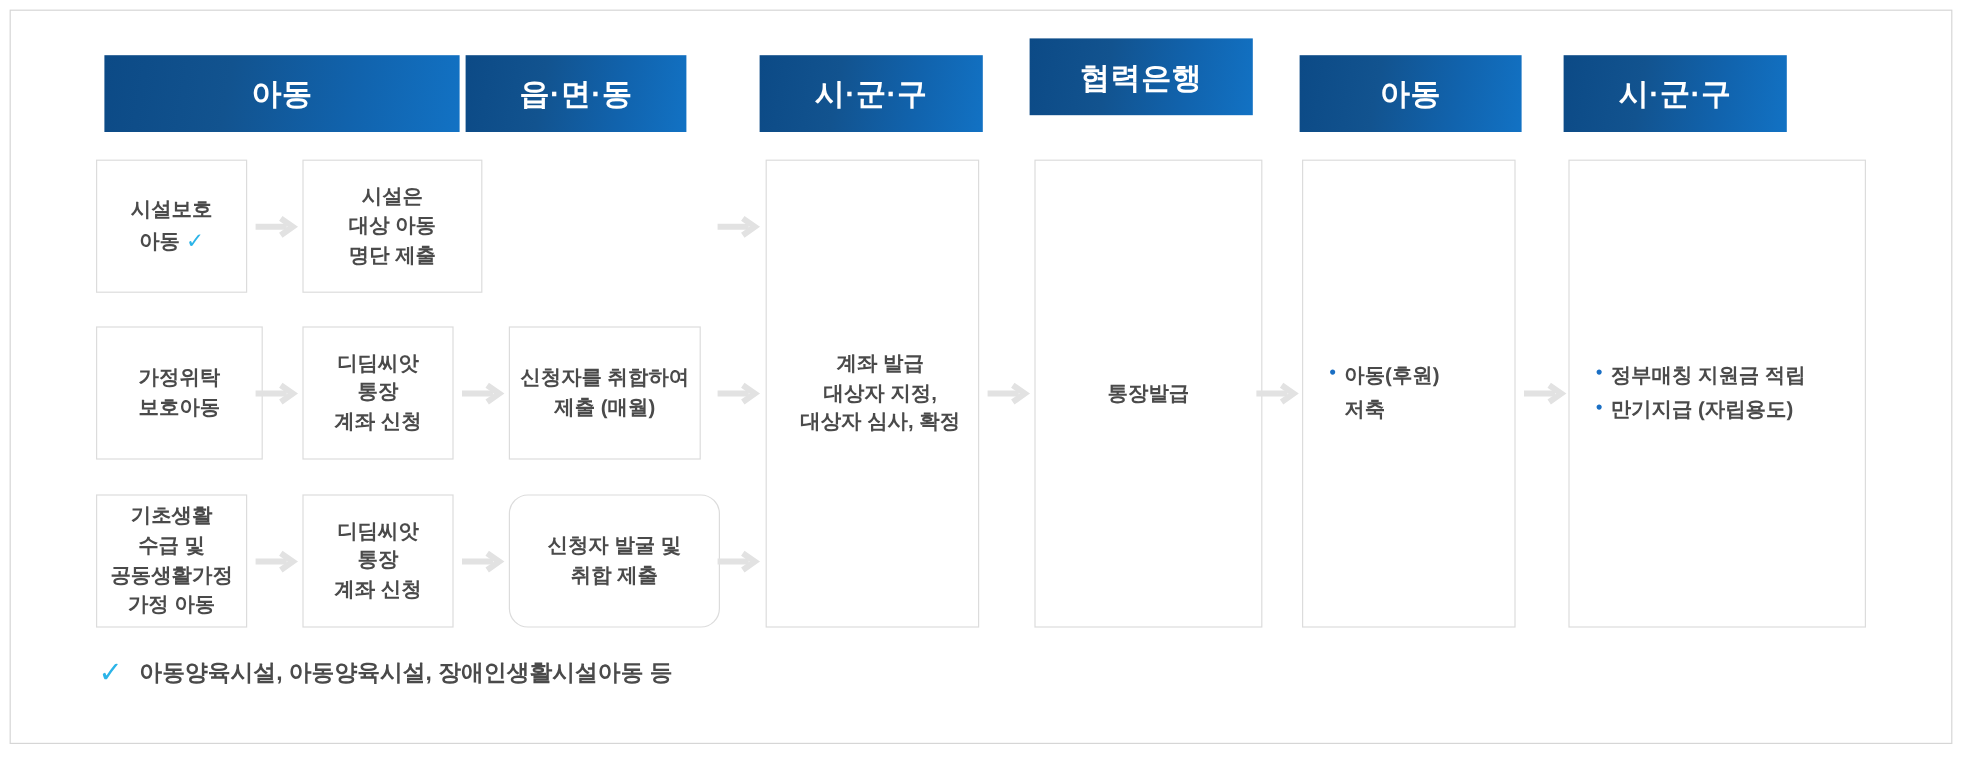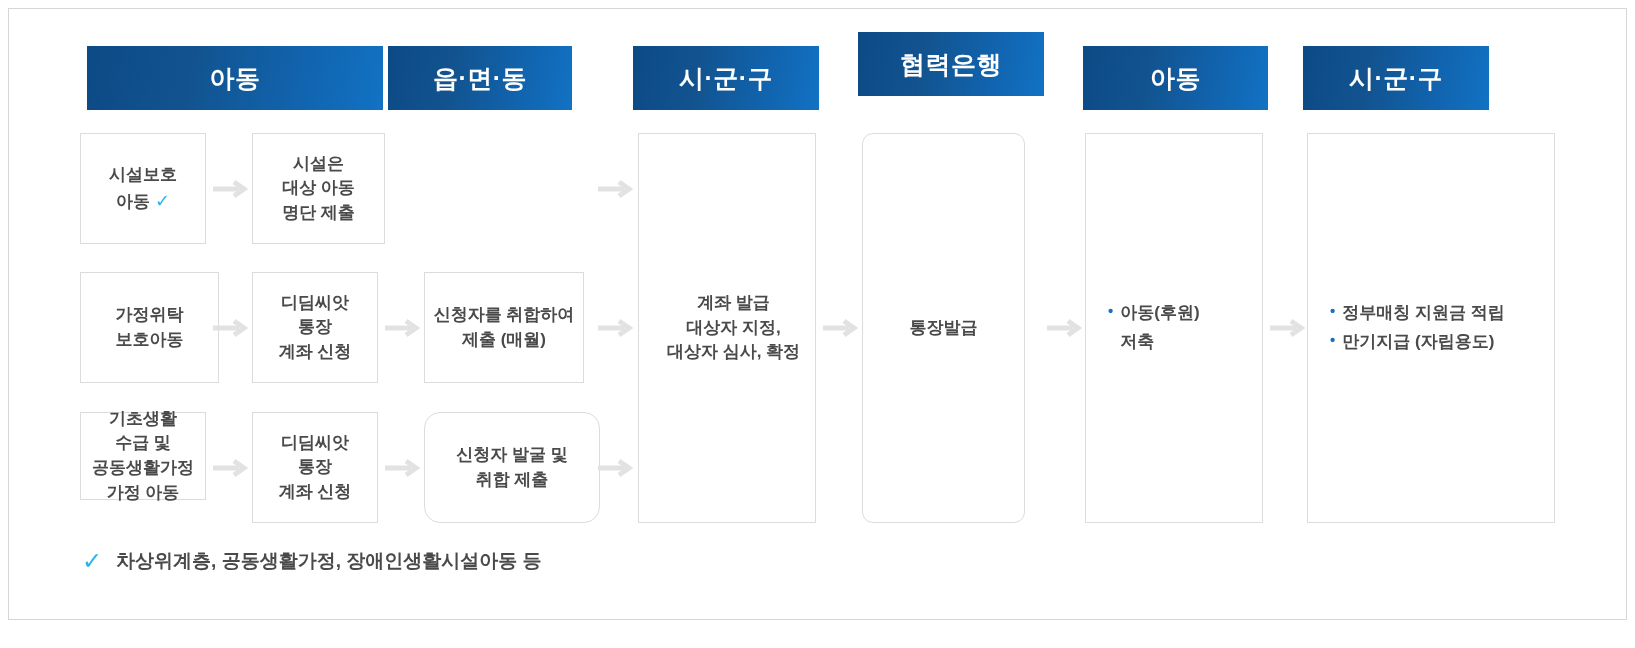--- a/index.html
+++ b/index.html
@@ -165,21 +165,21 @@
     </span>
   </div>
 
   <div class="arrow" style="left:211px; top:178px;">
     <svg width="38" height="20" viewBox="0 0 38 20" aria-hidden="true">
       <line x1="2" y1="10" x2="28" y2="10" stroke="#e2e2e2" stroke-width="5"></line>
       <polyline points="23,3 33,10 23,17" fill="none" stroke="#e2e2e2" stroke-width="5" stroke-linecap="butt" stroke-linejoin="miter"></polyline>
     </svg>
   </div>
 
-  <div class="box" style="left:252px; top:133px; width:133px; height:111px;">
+  <div class="box" style="left:252px; top:133px; width:150px; height:111px;">
     <span class="lines">
       <span class="line">시설은</span>
       <span class="line">대상 아동</span>
       <span class="line">명단 제출</span>
     </span>
   </div>
 
   <div class="arrow" style="left:596px; top:178px;">
     <svg width="38" height="20" viewBox="0 0 38 20" aria-hidden="true">
       <line x1="2" y1="10" x2="28" y2="10" stroke="#e2e2e2" stroke-width="5"></line>
@@ -223,21 +223,21 @@
     </span>
   </div>
 
   <div class="arrow" style="left:596px; top:317px;">
     <svg width="38" height="20" viewBox="0 0 38 20" aria-hidden="true">
       <line x1="2" y1="10" x2="28" y2="10" stroke="#e2e2e2" stroke-width="5"></line>
       <polyline points="23,3 33,10 23,17" fill="none" stroke="#e2e2e2" stroke-width="5"></polyline>
     </svg>
   </div>
 
-  <div class="box" style="left:80px; top:412px; width:126px; height:88px;">
+  <div class="box" style="left:80px; top:412px; width:126px; height:111px;">
     <span class="lines">
       <span class="line">기초생활</span>
       <span class="line">수급 및</span>
       <span class="line">공동생활가정</span>
       <span class="line">가정 아동</span>
     </span>
   </div>
 
   <div class="arrow" style="left:211px; top:457px;">
     <svg width="38" height="20" viewBox="0 0 38 20" aria-hidden="true">
@@ -283,21 +283,21 @@
     </span>
   </div>
 
   <div class="arrow" style="left:821px; top:317px;">
     <svg width="38" height="20" viewBox="0 0 38 20" aria-hidden="true">
       <line x1="2" y1="10" x2="28" y2="10" stroke="#e2e2e2" stroke-width="5"></line>
       <polyline points="23,3 33,10 23,17" fill="none" stroke="#e2e2e2" stroke-width="5"></polyline>
     </svg>
   </div>
 
-  <div class="box" style="left:862px; top:133px; width:163px; height:390px;border-radius:11px;">
+  <div class="box" style="left:862px; top:133px; width:190px; height:390px;">
     <span class="lines">
       <span class="line">통장발급</span>
     </span>
   </div>
 
   <div class="arrow" style="left:1045px; top:317px;">
     <svg width="38" height="20" viewBox="0 0 38 20" aria-hidden="true">
       <line x1="2" y1="10" x2="28" y2="10" stroke="#e2e2e2" stroke-width="5"></line>
       <polyline points="23,3 33,10 23,17" fill="none" stroke="#e2e2e2" stroke-width="5"></polyline>
     </svg>
@@ -330,15 +330,15 @@
       </span>
       <span class="bullet-item">
         <span class="bullet-dot">•</span>
         <span>만기지급 (자립용도)</span>
       </span>
     </span>
   </div>
 
   <div class="footnote" style="left:82px; top:548px;">
     <span class="fn-check">✓</span>
-    <span>차상위계층, 공동생활가정, 장애인생활시설아동 등</span>
+    <span>아동양육시설, 아동양육시설, 장애인생활시설아동 등</span>
   </div>
 </div>
 
 </body></html>

